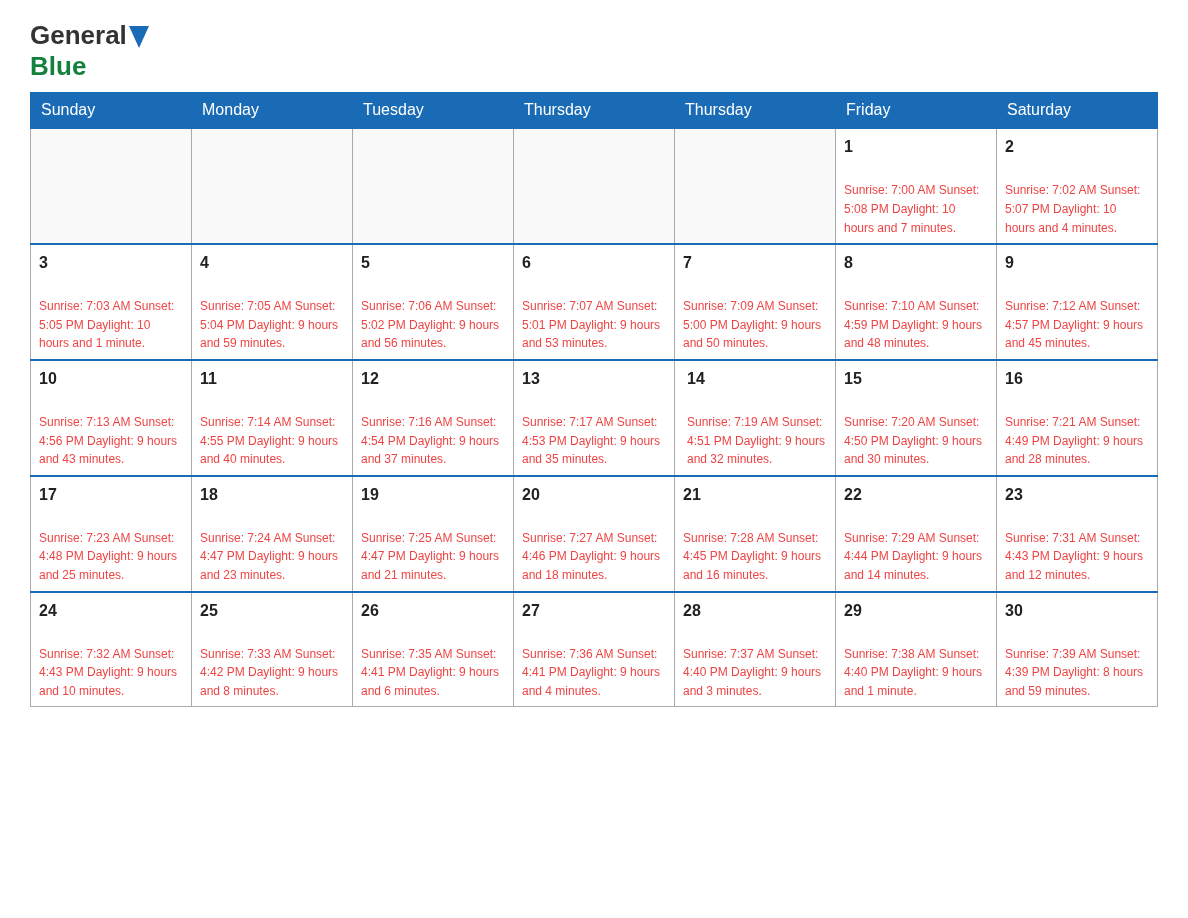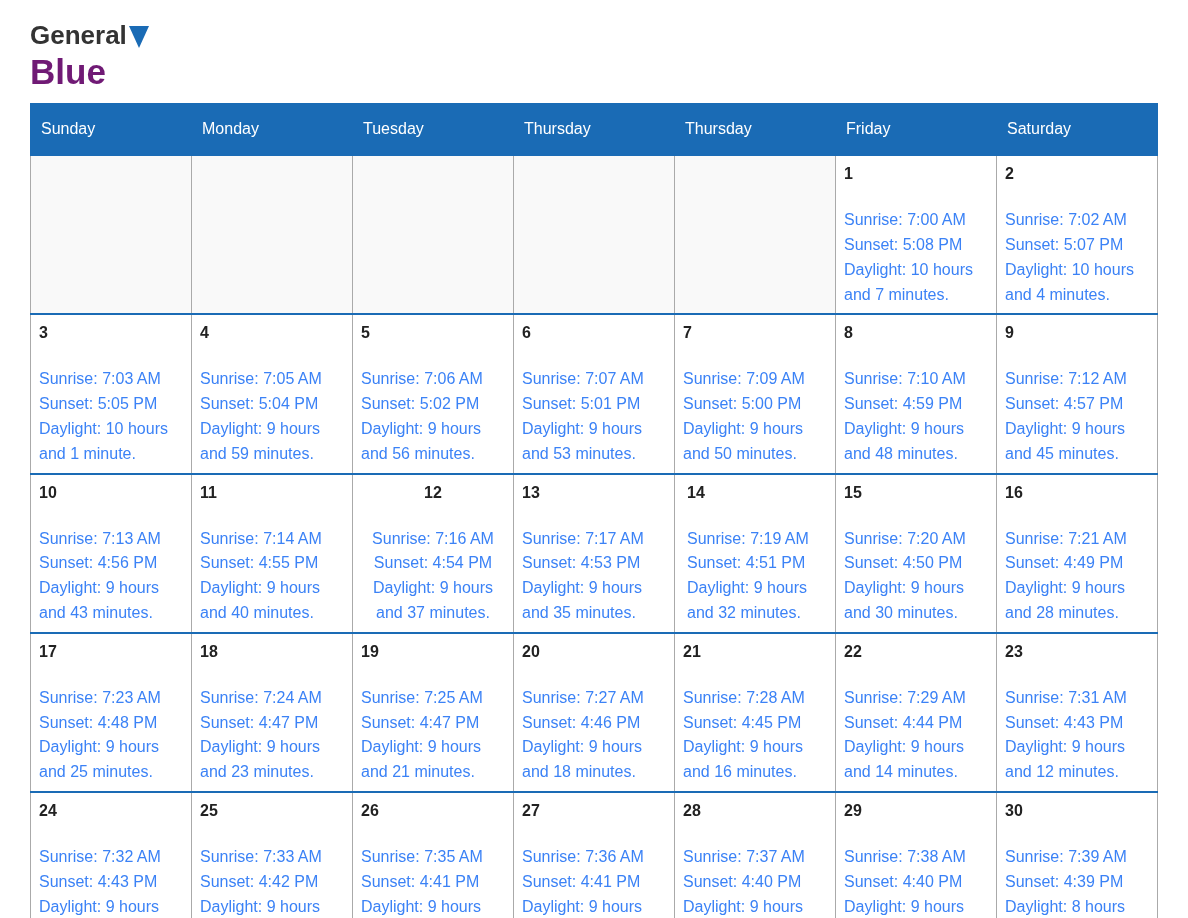--- a/index.html
+++ b/index.html
@@ -43,21 +43,21 @@
     .calendar {
       width: 100%;
       border-collapse: collapse;
       margin-top: 10px;
     }
     .calendar th {
       background: #1a6bb5;
       color: #fff;
       font-size: 16px;
       font-weight: normal;
-      padding: 16px 10px;
+      padding: 8px 10px;
       text-align: left;
       border: 1px solid #1a6bb5;
     }
     .calendar td {
       vertical-align: top;
       border: 1px solid #aaa;
       padding: 6px 8px;
       width: 14.28%;
       font-size: 12.5px;
       color: #222;
@@ -67,22 +67,22 @@
       background: #f9f9f9;
     }
     .day-number {
       font-size: 16px;
       font-weight: bold;
       color: #222;
       display: block;
       margin-bottom: 2px;
     }
     .day-info {
-      font-size: 16px;
-      color: #3b82f6;
+      font-size: 12px;
+      color: #ef4444;
       line-height: 1.55;
       margin-top: 22px;
     }
     .calendar tr td { border-top: 2px solid #1a6bb5; }
     .calendar tr td + td { border-top: 1px solid #ccc; }
     .calendar tbody tr:first-child td { border-top: 1px solid #ccc; }
     
     .row-border td { border-top: 2px solid #1a6bb5 !important; }
   </style>
 </head>
@@ -90,21 +90,21 @@
 
 <div class="header">
   <div class="logo">
     <div class="logo-line1">
       <span class="logo-text" style="font-size:26px;font-weight:bold;color:#333;">General</span>
       <svg width="20" height="22" viewBox="0 0 20 22" style="margin-left:2px;margin-top:2px;">
         <polygon points="0,0 20,0 10,22" fill="#1a6bb5"></polygon>
       </svg>
     </div>
     <div>
-      <span class="logo-text" style="color:#701a75;font-size:35px;font-weight:bold;">Blue</span>
+      <span class="logo-text" style="color:#15803d;font-size:26px;font-weight:bold;">Blue</span>
     </div>
   </div>
   <div class="header-right">
     <div class="month-title"></div>
     <div class="location"></div>
   </div>
 </div>
 
 <table class="calendar">
   <thead>
@@ -199,21 +199,21 @@
 Daylight: 9 hours
 and 43 minutes.</div>
         </td>
         <td style="border-top: 2px solid rgb(26, 107, 181);">
           <span class="day-number">11</span>
           <div class="day-info">Sunrise: 7:14 AM
 Sunset: 4:55 PM
 Daylight: 9 hours
 and 40 minutes.</div>
         </td>
-        <td style="border-top: 2px solid rgb(26, 107, 181); text-align: center;">
+        <td style="border-top: 2px solid rgb(26, 107, 181);">
           <span class="day-number">12</span>
           <div class="day-info">Sunrise: 7:16 AM
 Sunset: 4:54 PM
 Daylight: 9 hours
 and 37 minutes.</div>
         </td>
         <td style="border-top: 2px solid rgb(26, 107, 181);">
           <span class="day-number">13</span>
           <div class="day-info">Sunrise: 7:17 AM
 Sunset: 4:53 PM

